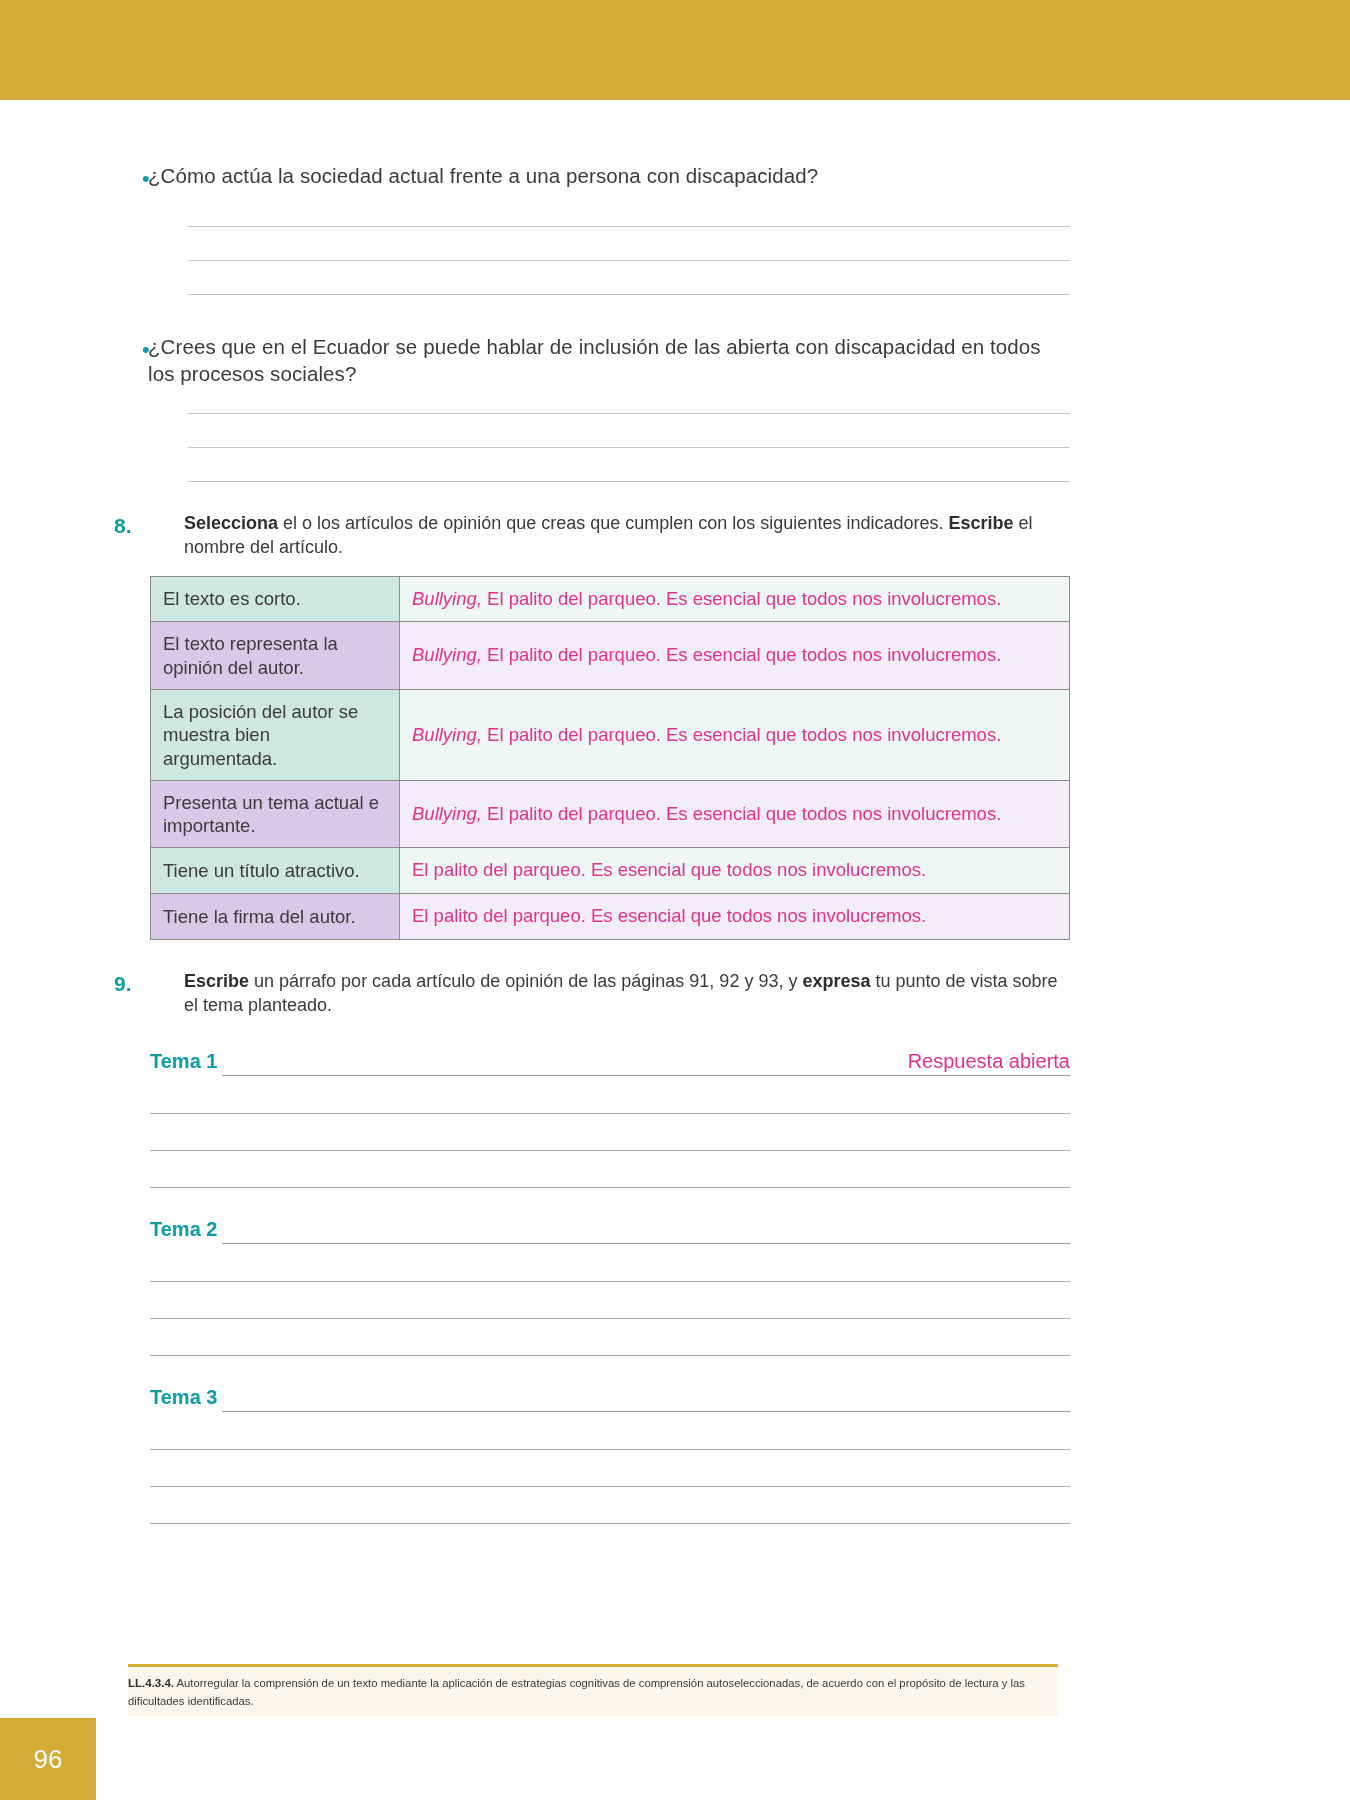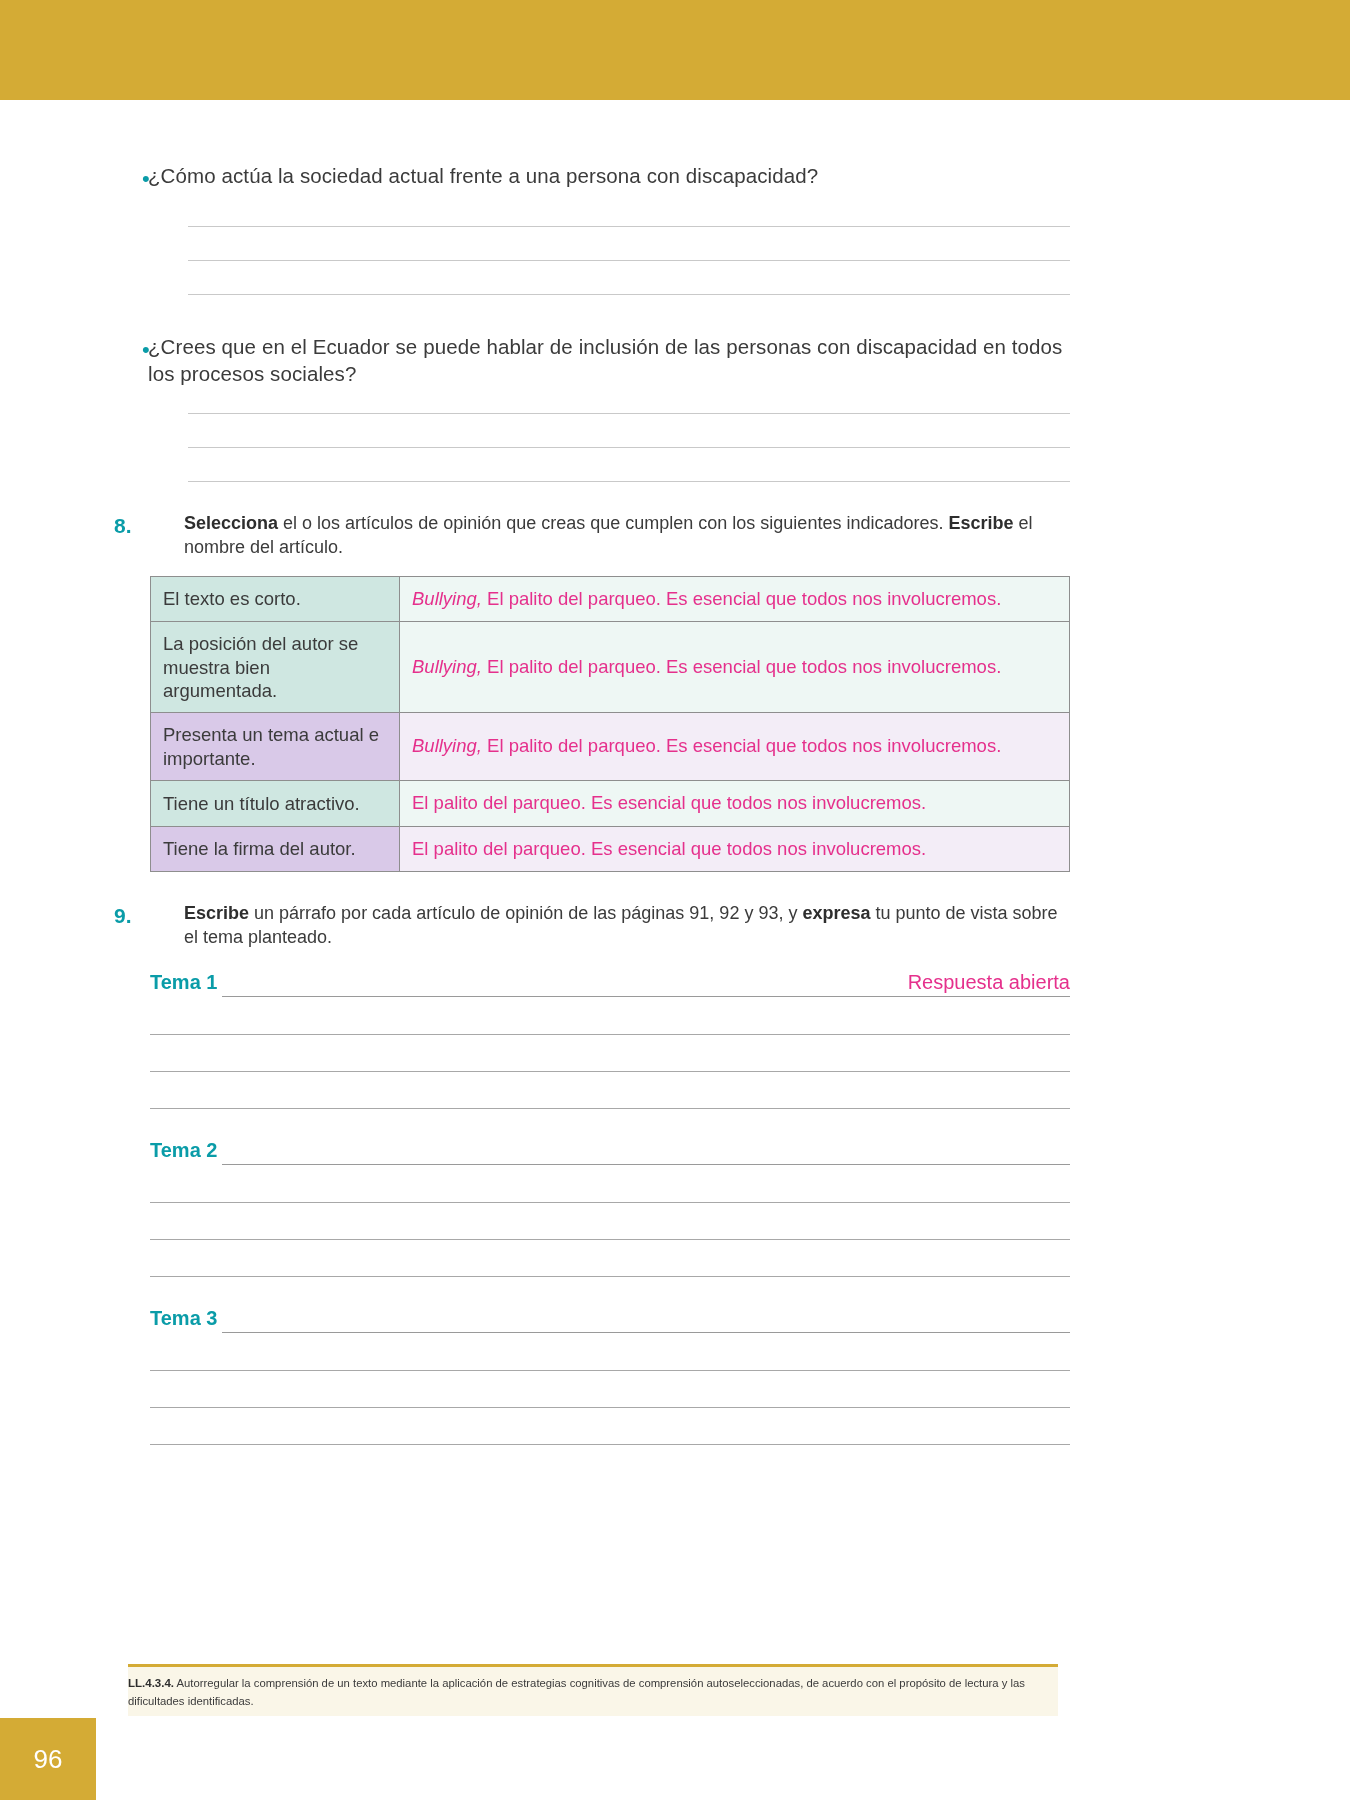--- a/index.html
+++ b/index.html
@@ -70,21 +70,21 @@
     font-size: 18.5px; color: #e5308c; font-weight: 300; line-height: 1.34;
     vertical-align: top; padding-top: 11px;
   }
   td.right-cell em { font-style: italic; }
   .row-teal  td.left-cell  { background: #cfe7e1; }
   .row-teal  td.right-cell { background: #eef7f4; }
   .row-purple td.left-cell  { background: #d9c9e8; }
   .row-purple td.right-cell { background: #f3edf7; }
 
   
-  .tema-block { margin-left: 40px; margin-top: 21px; }
+  .tema-block { margin-left: 40px; margin-top: 32px; }
   .tema-row { display: flex; align-items: flex-end; }
   .tema-label {
     flex: 0 0 72px; color: #0a9ca8; font-weight: bold; font-size: 20px;
     padding-bottom: 3px;
   }
   .tema-fill { flex: 1; position: relative; }
   .tema-answer {
     color: #e5308c; font-size: 20px; font-weight: 300;
     padding-left: 12px; padding-bottom: 2px; white-space: nowrap; text-align: right;
   }
@@ -132,40 +132,44 @@
       <div class="ans-line"></div>
       <div class="ans-gap"></div>
       <div class="ans-line"></div>
     </div>
 
     <div style="height:38px"></div>
     <div class="q-bullet">
       <div class="bullet-dot">
         <i>•</i>
       </div>
-      <div class="q-text">¿Crees que en el Ecuador se puede hablar de inclusión de las personas con discapacidad en todos los procesos sociales?</div>
+      <div class="q-text">¿Crees que en el Ecuador se puede hablar de inclusión de las abierta con discapacidad en todos los procesos sociales?</div>
     </div>
     <div class="ans-lines">
       <div style="height:26px"></div>
       <div class="ans-line"></div>
       <div class="ans-gap"></div>
       <div class="ans-line"></div>
       <div class="ans-gap"></div>
       <div class="ans-line"></div>
     </div>
 
     <div class="numbered">
       <div class="num">8.</div>
       <div class="ntext"><b>Selecciona</b><span> el o los artículos de opinión que creas que cumplen con los siguientes indicadores. </span><b>Escribe</b><span> el nombre del artículo.</span></div>
     </div>
 
     <table class="indicators">
       <tbody>
         <tr class="row-teal">
           <td class="left-cell">El texto es corto.</td>
+          <td class="right-cell"><em>Bullying,</em><span> El palito del parqueo. Es esencial que todos nos involucremos.</span></td>
+        </tr>
+        <tr class="row-purple">
+          <td class="left-cell">El texto representa la opinión del autor.</td>
           <td class="right-cell"><em>Bullying,</em><span> El palito del parqueo. Es esencial que todos nos involucremos.</span></td>
         </tr>
         <tr class="row-teal">
           <td class="left-cell">La posición del autor se muestra bien argumentada.</td>
           <td class="right-cell"><em>Bullying,</em><span> El palito del parqueo. Es esencial que todos nos involucremos.</span></td>
         </tr>
         <tr class="row-purple">
           <td class="left-cell">Presenta un tema actual e importante.</td>
           <td class="right-cell"><em>Bullying,</em><span> El palito del parqueo. Es esencial que todos nos involucremos.</span></td>
         </tr>

